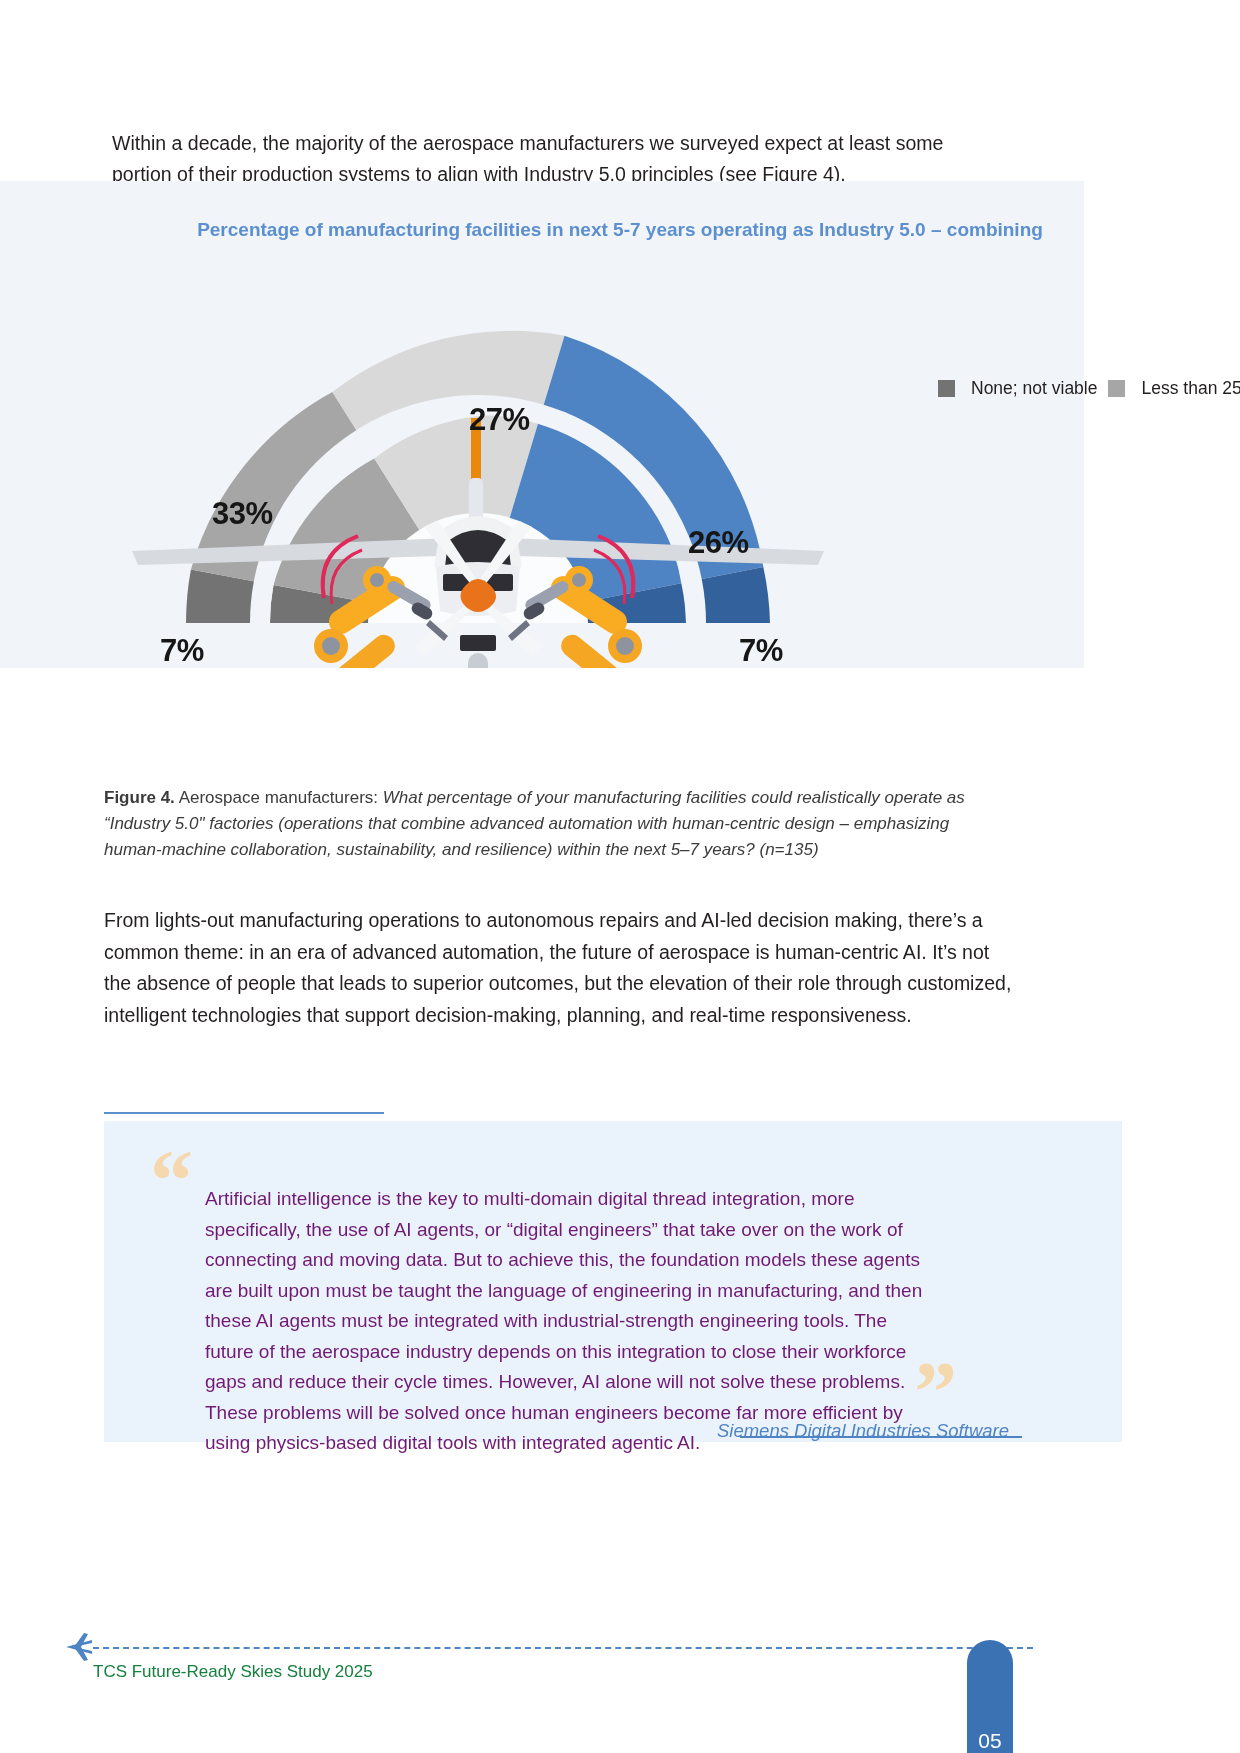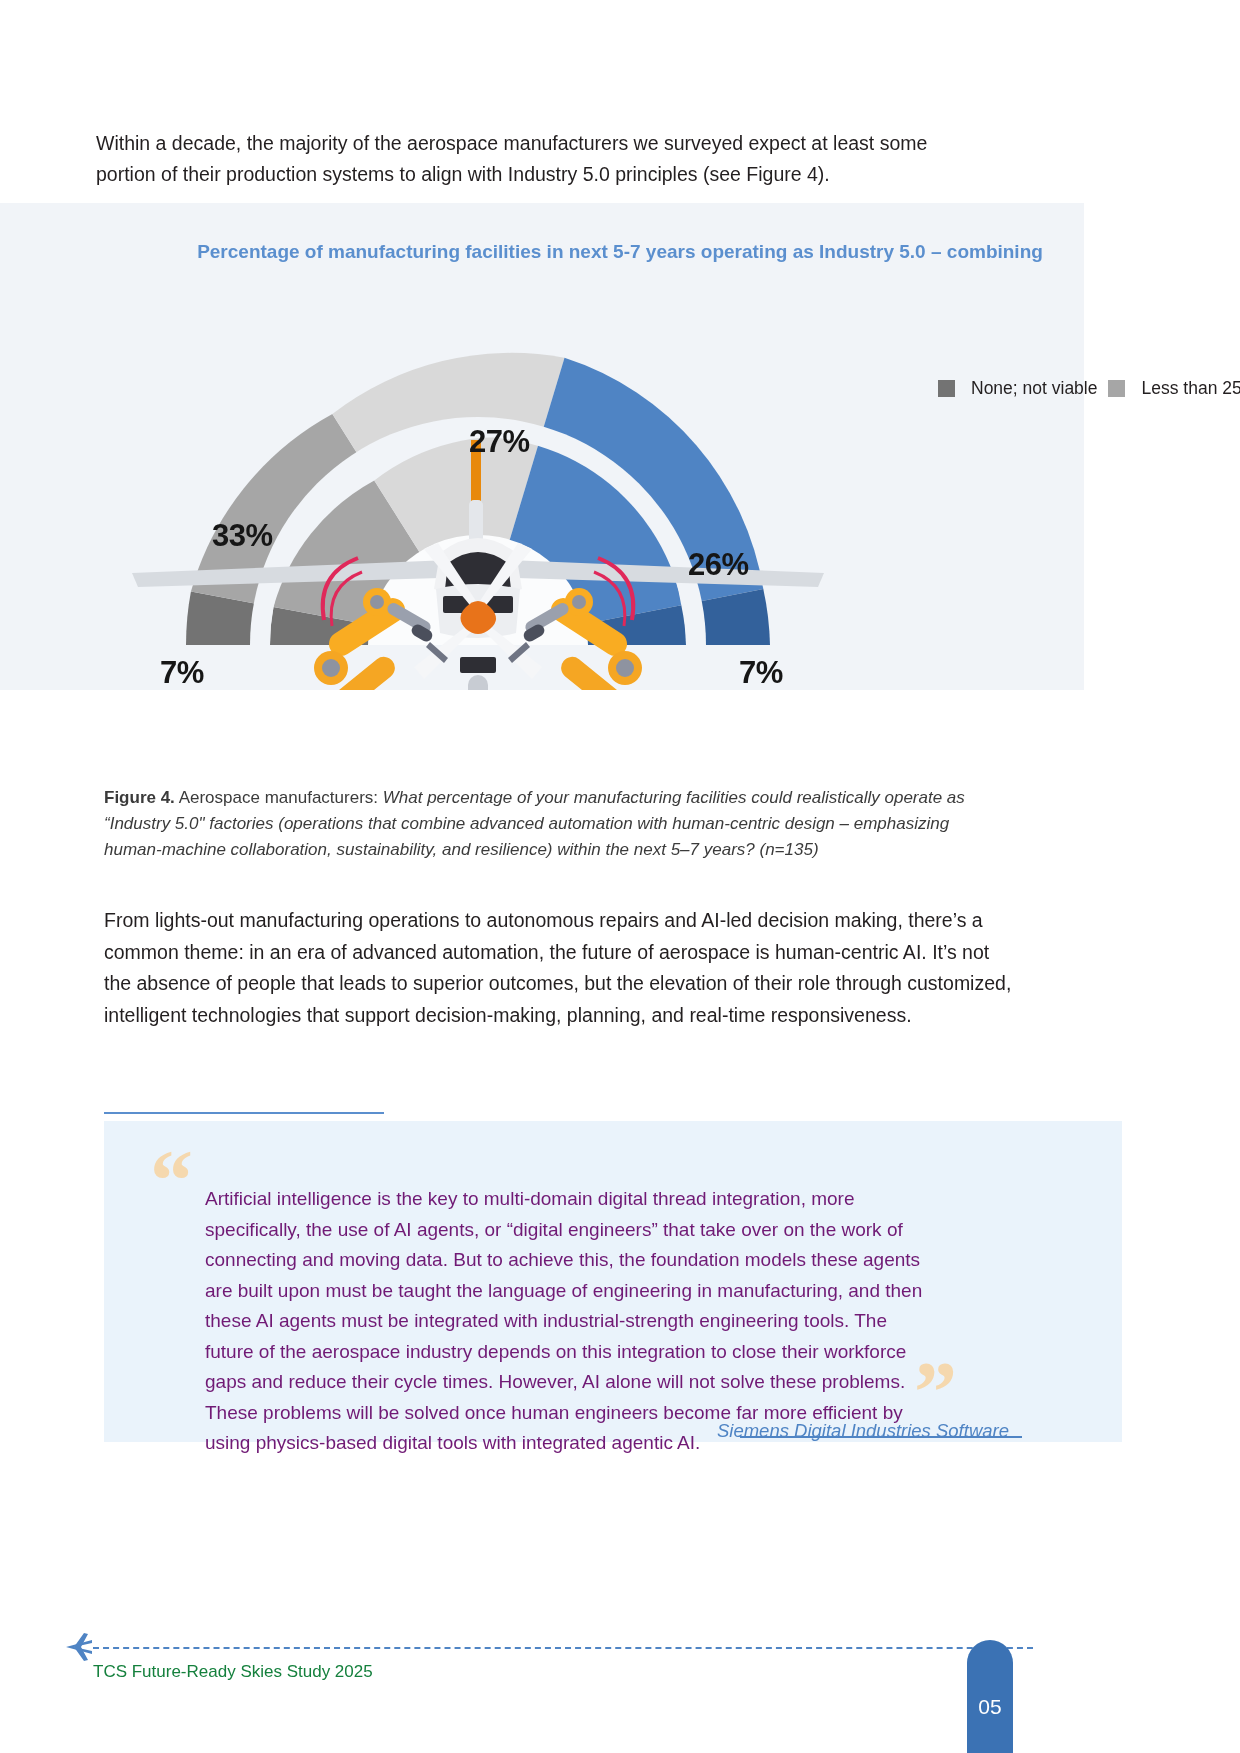--- a/index.html
+++ b/index.html
@@ -7,27 +7,27 @@
     width: 1240px; height: 1753px;
     background: #ffffff;
     font-family: "Liberation Sans", sans-serif;
     color: #231f20;
     overflow: hidden;
   }
   .page { position: relative; width: 1240px; height: 1753px; background:#fff; }
 
   
   .intro {
-    position: absolute; left: 96px; top: 128px; width: 890px;
+    position: absolute; left: 112px; top: 128px; width: 890px;
     font-size: 19.5px; line-height: 31px; color: #231f20;
   }
 
   
   .chart-panel {
-    position: absolute; left: 0; top: 203px; width: 1084px; height: 487px;
+    position: absolute; left: 0; top: 181px; width: 1084px; height: 487px;
     background: #f1f4f8;
   }
   .chart-title {
     position: absolute; left: 120px; top: 35px; width: 1000px;
     text-align: center; font-size: 19px; font-weight: bold;
     line-height: 28px; color: #5b8fce;
   }
   .gauge-wrap {
     position: absolute; left: 128px; top: 112px; width: 700px; height: 375px;
   }
@@ -109,21 +109,21 @@
   }
   .footer-text {
     position: absolute; left: 93px; top: 1662px;
     font-size: 17px; color: #15803d;
   }
   .page-tab {
     position: absolute; left: 967px; top: 1640px;
     width: 46px; height: 113px;
     background: #3b72b4;
     border-radius: 23px 23px 0 0;
-    display: flex; align-items: center; justify-content: center;
+    display: flex; align-items: flex-end; justify-content: center;
   }
   .page-num {
     margin-top: 21px; font-size: 21px; color: #ffffff; font-weight: normal;
   }
 </style>
 </head>
 <body>
 
 <div class="page">
 

